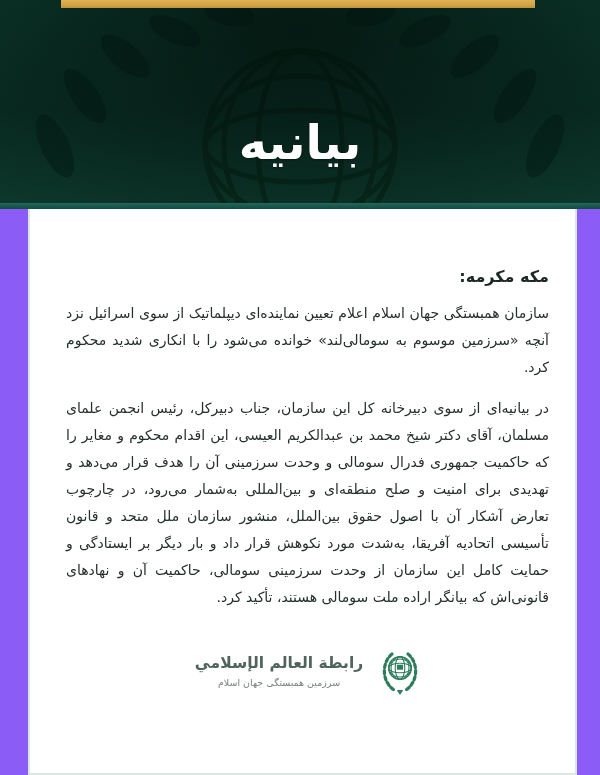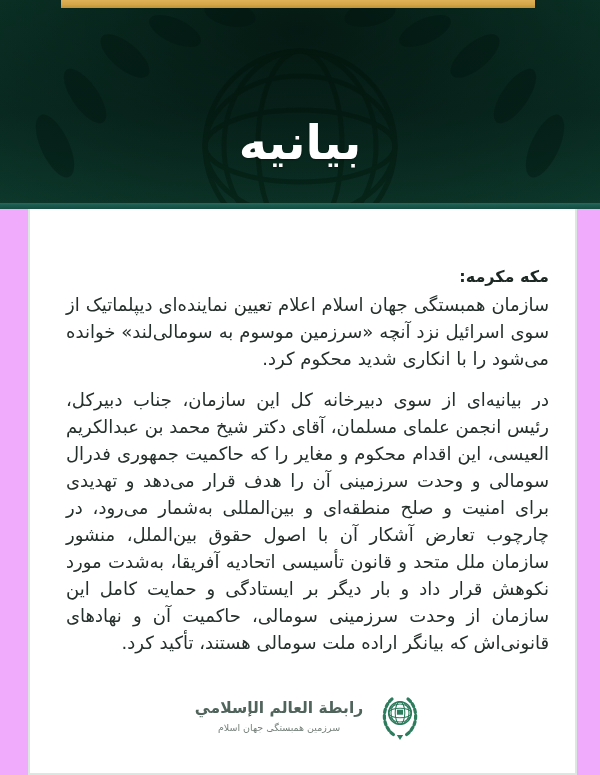--- a/index.html
+++ b/index.html
@@ -2,21 +2,21 @@
 <html lang="fa" dir="rtl"><head>
 <meta charset="utf-8">
 <style>
   html,body{margin:0;padding:0;}
   body{
     width:600px;height:775px;
     background:#ffffff;
     font-family:"DejaVu Sans", sans-serif;
     overflow:hidden;
   }
-  .page{position:relative;width:600px;height:775px;background:#f0abfc;}
+  .page{position:relative;width:600px;height:775px;background:#8b5cf6;}
 
   
   .header{
     position:absolute;top:0;left:0;width:600px;height:203px;
     background:
       radial-gradient(95% 150% at 50% 15%, rgba(0,8,5,0.62) 0%, rgba(0,8,5,0.18) 55%, rgba(0,8,5,0) 78%),
       linear-gradient(180deg,#0C382B 0%,#0A2F25 55%,#0D382B 100%);
     overflow:hidden;
   }
   .watermark{position:absolute;top:-4px;left:0;width:600px;height:210px;opacity:.42;}
@@ -43,25 +43,25 @@
     border-right:2px solid #DCE7E2;
     border-bottom:2px solid #DCE7E2;
     box-sizing:border-box;
   }
   .card-inner{
     padding:58px 26px 0 36px;
     direction:rtl;
   }
   .city-heading{
     font-size:16px;font-weight:700;color:#1D2824;
-    margin:0 0 5px 0;text-align:right;
+    margin:0 0 14px 0;text-align:right;
   }
   .para{
     margin:0 0 14px 0;
-    font-size:18px;line-height:27px;color:#252F2B;
+    font-size:14px;line-height:27px;color:#252F2B;
     text-align:justify;text-align-last:right;
   }
 
   
   .logo-row{
     margin-top:36px;
     display:flex;flex-direction:row;justify-content:center;align-items:center;
     gap:17px;direction:rtl;
   }
   .emblem{width:40px;height:48px;flex:0 0 auto;}

